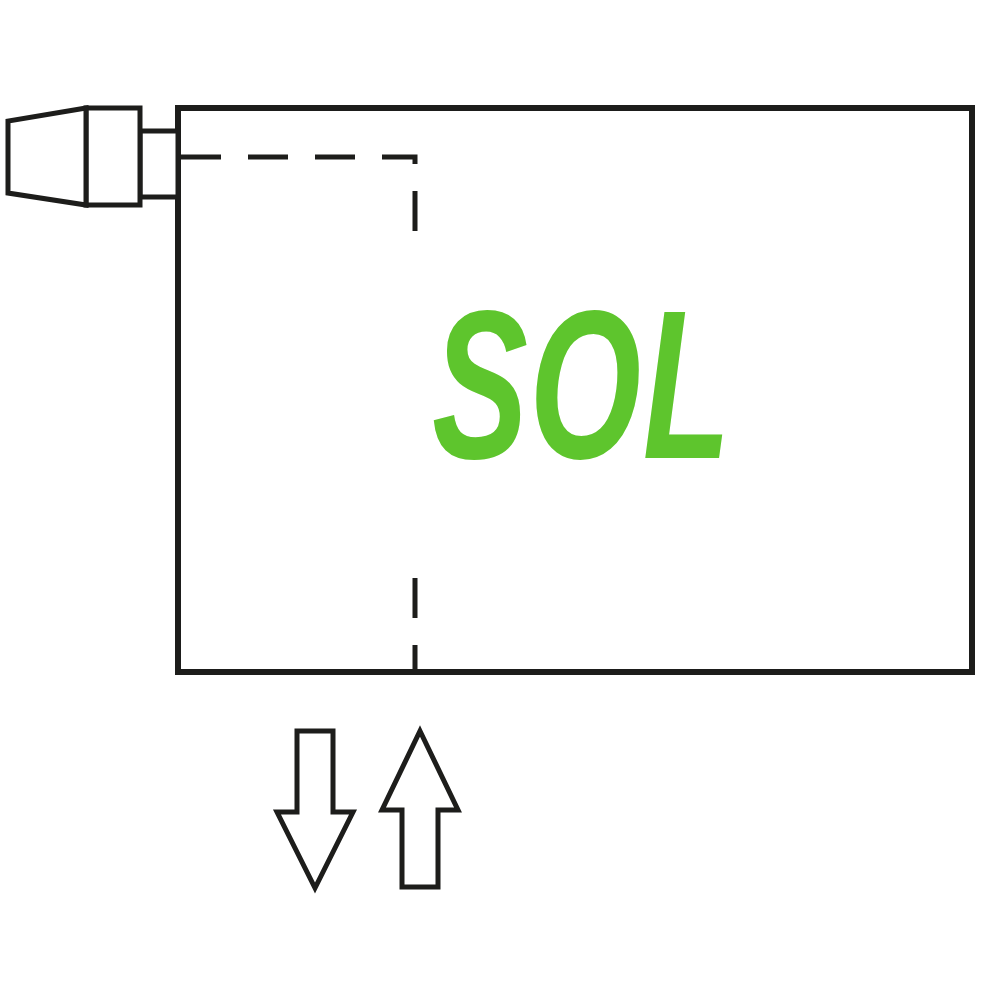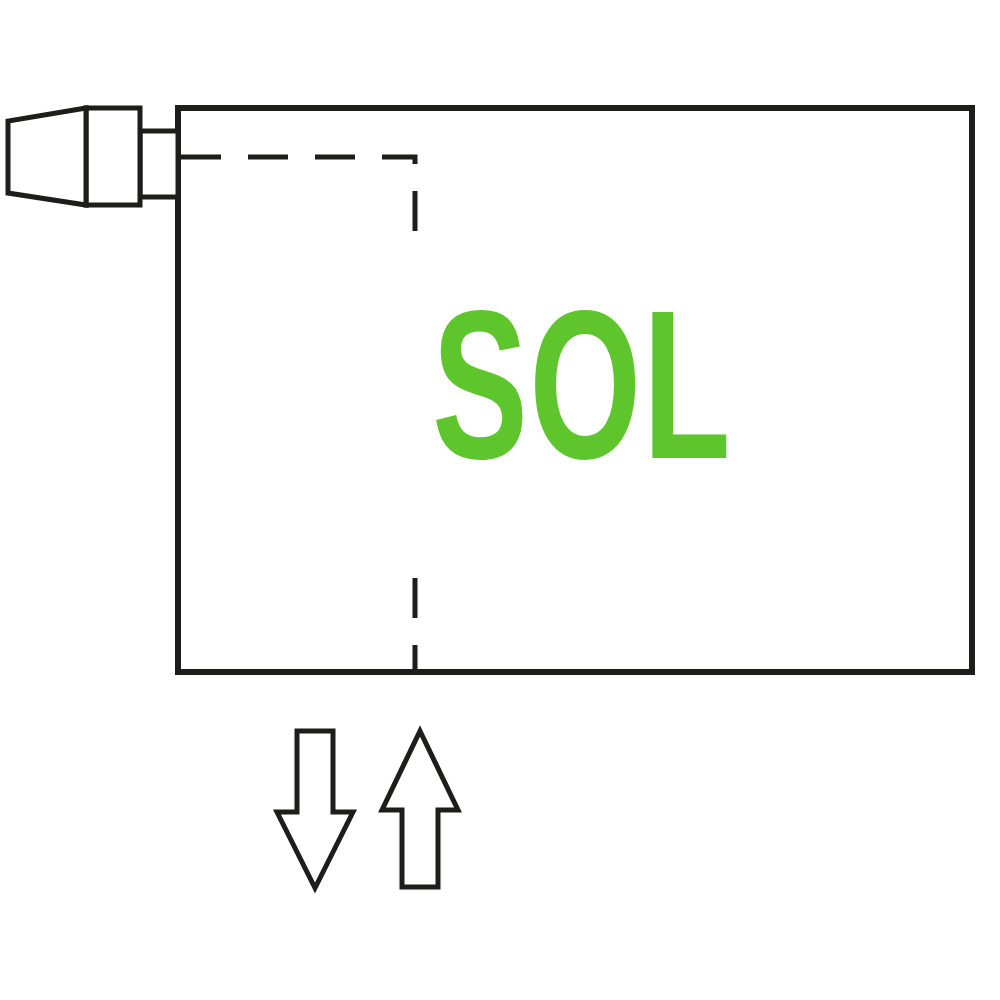--- a/index.html
+++ b/index.html
@@ -11,20 +11,21 @@
     width: 1000px;
     height: 1000px;
     overflow: hidden;
     font-family: "Liberation Sans", sans-serif;
   }
   .stage {
     position: relative;
     width: 1000px;
     height: 1000px;
     background: #ffffff;
+    font-style: italic;
   }
   svg { display: block; }
   .outline {
     fill: #ffffff;
     stroke: #1d1d1b;
     stroke-width: 6;
     stroke-linejoin: miter;
   }
   .thin-outline {
     fill: #ffffff;

